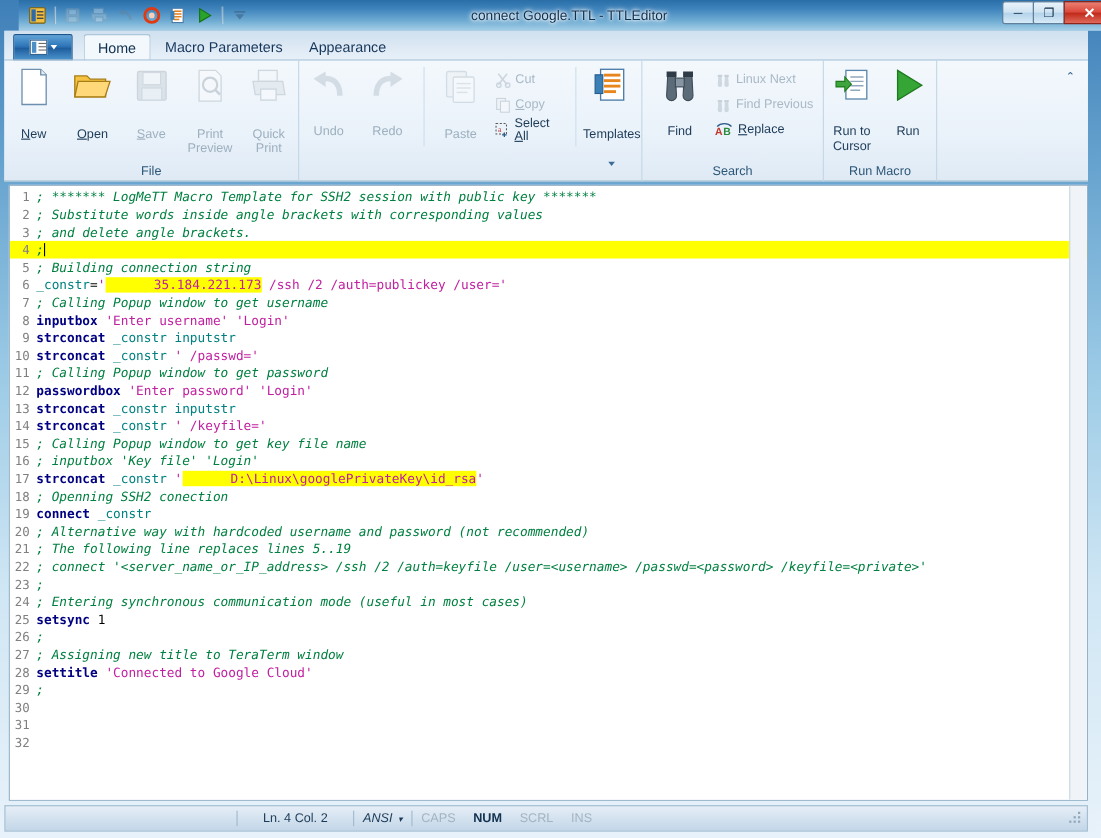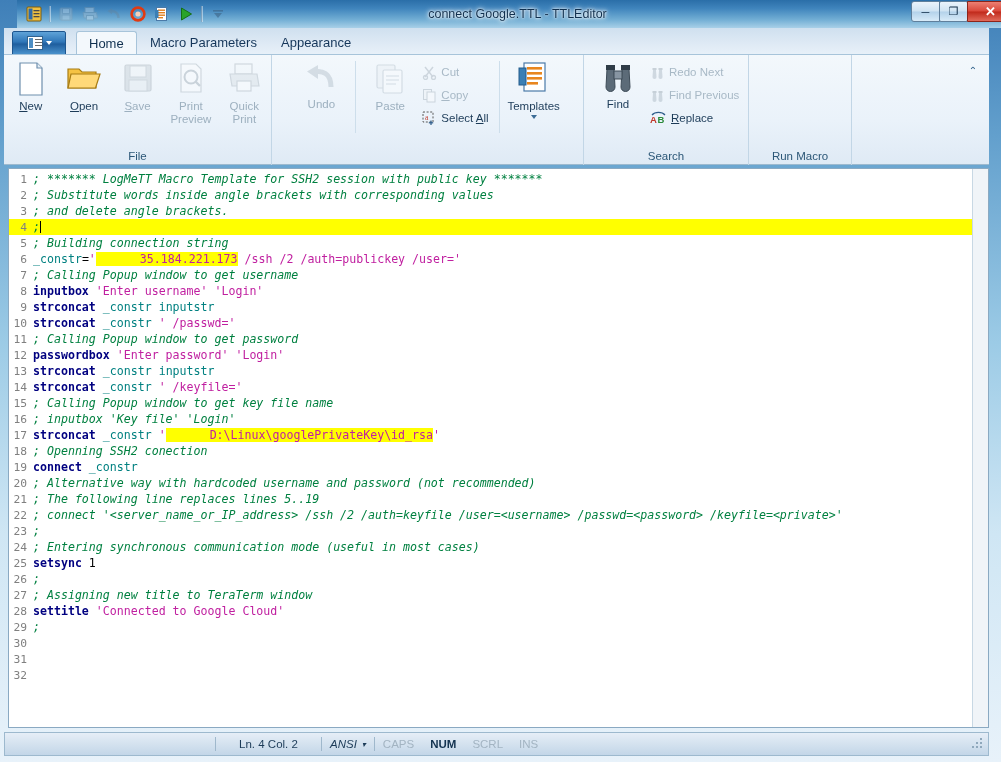--- a/index.html
+++ b/index.html
@@ -135,21 +135,21 @@
     display: flex; align-items: flex-start; justify-content: center;
   }
   .group-label {
     position: absolute; left: 0; bottom: 3px; width: 100%;
     text-align: center; font-size: 11.5px; color: #2c5777;
   }
   .bigbtn {
     width: 56px; min-height: 76px;
     display: flex; flex-direction: column; align-items: center;
     padding-top: 4px;
-    font-size: 11.5px; color: #1c3b58; text-align: center; line-height: 13px;
+    font-size: 11.5px; color: #1c3b58; text-align: center; line-height: 13px; gap: 16px;
   }
   .bigbtn .lbl { margin-top: 3px; }
   .bigbtn.disabled { color: #9db0bf; }
   .smallcol {
     display: flex; flex-direction: column; 
     padding-top: 5px; gap: 3px;
   }
   .smallbtn {
     display: flex; align-items: center; gap: 4px;
     font-size: 11.5px; color: #1c3b58;
@@ -368,20 +368,27 @@
         <div class="group-items">
 
           <div class="bigbtn disabled">
             <svg width="34" height="34" viewBox="0 0 34 34" opacity="0.3">
               <path d="M27 26 C27 12 18 9 10 11" stroke="#93a3b0" stroke-width="5" fill="none"></path>
               <path d="M3 10.5 L14 4 L14 18 Z" fill="#93a3b0"></path>
             </svg>
             <span class="lbl">Undo</span>
           </div>
 
+          <div class="bigbtn disabled">
+            <svg width="34" height="34" viewBox="0 0 34 34" opacity="0.3">
+              <path d="M7 26 C7 12 16 9 24 11" stroke="#93a3b0" stroke-width="5" fill="none"></path>
+              <path d="M31 10.5 L20 4 L20 18 Z" fill="#93a3b0"></path>
+            </svg>
+            <span class="lbl">Redo</span>
+          </div>
 
           <div class="sep-v"></div>
 
           <div class="bigbtn disabled">
             <svg width="34" height="36" viewBox="0 0 34 36" opacity="0.3">
               <rect x="4" y="4" width="18" height="23" rx="1.5" fill="#e6ecf1" stroke="#93a3b0" stroke-width="1.2"></rect>
               <rect x="10" y="9" width="19" height="23" rx="1.5" fill="#ffffff" stroke="#93a3b0" stroke-width="1.2"></rect>
               <line x1="13" y1="15" x2="26" y2="15" stroke="#aab8c2" stroke-width="1.3"></line>
               <line x1="13" y1="19" x2="26" y2="19" stroke="#aab8c2" stroke-width="1.3"></line>
               <line x1="13" y1="23" x2="23" y2="23" stroke="#aab8c2" stroke-width="1.3"></line>
@@ -450,21 +457,21 @@
           </div>
 
           <div class="smallcol">
             <div class="smallbtn disabled">
               <svg class="icon" width="15" height="15" viewBox="0 0 15 15" opacity="0.35">
                 <path d="M3 5 L6 5 L6.5 12 A2 2 0 0 1 2.5 12 Z" fill="#93a3b0"></path>
                 <path d="M9 5 L12 5 L12.5 12 A2 2 0 0 1 8.5 12 Z" fill="#93a3b0"></path>
                 <rect x="2.5" y="3" width="4" height="2" fill="#7e8d99"></rect>
                 <rect x="8.5" y="3" width="4" height="2" fill="#7e8d99"></rect>
               </svg>
-              <span>Redo Next</span>
+              <span>Linux Next</span>
             </div>
             <div class="smallbtn disabled">
               <svg class="icon" width="15" height="15" viewBox="0 0 15 15" opacity="0.35">
                 <path d="M3 5 L6 5 L6.5 12 A2 2 0 0 1 2.5 12 Z" fill="#93a3b0"></path>
                 <path d="M9 5 L12 5 L12.5 12 A2 2 0 0 1 8.5 12 Z" fill="#93a3b0"></path>
                 <rect x="2.5" y="3" width="4" height="2" fill="#7e8d99"></rect>
                 <rect x="8.5" y="3" width="4" height="2" fill="#7e8d99"></rect>
               </svg>
               <span>Find Previous</span>
             </div>
@@ -476,20 +483,42 @@
               </svg>
               <span><u>R</u>eplace</span>
             </div>
           </div>
 
         </div>
         <div class="group-label">Search</div>
       </div>
 
       <div class="group" style="left:745px; width:103px;">
+        <div class="group-items">
+
+          <div class="bigbtn">
+            <svg width="34" height="34" viewBox="0 0 34 34">
+              <rect x="11" y="3" width="19" height="26" fill="#ffffff" stroke="#5a86ad" stroke-width="1.2"></rect>
+              <line x1="15" y1="9" x2="27" y2="9" stroke="#8fa8bd" stroke-width="1.3"></line>
+              <line x1="15" y1="13" x2="27" y2="13" stroke="#8fa8bd" stroke-width="1.3"></line>
+              <line x1="15" y1="17" x2="27" y2="17" stroke="#8fa8bd" stroke-width="1.3"></line>
+              <line x1="15" y1="21" x2="24" y2="21" stroke="#8fa8bd" stroke-width="1.3"></line>
+              <path d="M2 13 L10 13 L10 9 L16 15.5 L10 22 L10 18 L2 18 Z" fill="#3fa63f" stroke="#1d7a1d"></path>
+            </svg>
+            <span class="lbl">Run to<br>Cursor</span>
+          </div>
+
+          <div class="bigbtn">
+            <svg width="34" height="34" viewBox="0 0 34 34">
+              <path d="M7 3 L29 16.5 L7 30 Z" fill="#35a635" stroke="#1d7a1d" stroke-width="1.2"></path>
+            </svg>
+            <span class="lbl">Run</span>
+          </div>
+
+        </div>
         <div class="group-label">Run Macro</div>
       </div>
 
     </div>
   </div>
 
   <div id="editor-outer">
     <div id="editor-scroll">
       <div id="code"><div class="cline"><span class="gutter">1</span><span class="ctext"><span class="cm">; ******* LogMeTT Macro Template for SSH2 session with public key *******</span></span></div><div class="cline"><span class="gutter">2</span><span class="ctext"><span class="cm">; Substitute words inside angle brackets with corresponding values</span></span></div><div class="cline"><span class="gutter">3</span><span class="ctext"><span class="cm">; and delete angle brackets.</span></span></div><div class="cline hl"><span class="gutter">4</span><span class="ctext"><span class="cm">;</span><span style="display: inline-block; width: 1px; height: 12px; background: rgb(0, 0, 0); vertical-align: -2px; margin-left: 0px;"></span></span></div><div class="cline"><span class="gutter">5</span><span class="ctext"><span class="cm">; Building connection string</span></span></div><div class="cline"><span class="gutter">6</span><span class="ctext"><span class="var">_constr</span><span class="pl">=</span><span class="str">'</span><span class="str mark">35.184.221.173</span><span class="str"> /ssh /2 /auth=publickey /user='</span></span></div><div class="cline"><span class="gutter">7</span><span class="ctext"><span class="cm">; Calling Popup window to get username</span></span></div><div class="cline"><span class="gutter">8</span><span class="ctext"><span class="kw">inputbox</span><span class="str"> 'Enter username' 'Login'</span></span></div><div class="cline"><span class="gutter">9</span><span class="ctext"><span class="kw">strconcat</span><span class="var"> _constr inputstr</span></span></div><div class="cline"><span class="gutter">10</span><span class="ctext"><span class="kw">strconcat</span><span class="var"> _constr</span><span class="str"> ' /passwd='</span></span></div><div class="cline"><span class="gutter">11</span><span class="ctext"><span class="cm">; Calling Popup window to get password</span></span></div><div class="cline"><span class="gutter">12</span><span class="ctext"><span class="kw">passwordbox</span><span class="str"> 'Enter password' 'Login'</span></span></div><div class="cline"><span class="gutter">13</span><span class="ctext"><span class="kw">strconcat</span><span class="var"> _constr inputstr</span></span></div><div class="cline"><span class="gutter">14</span><span class="ctext"><span class="kw">strconcat</span><span class="var"> _constr</span><span class="str"> ' /keyfile='</span></span></div><div class="cline"><span class="gutter">15</span><span class="ctext"><span class="cm">; Calling Popup window to get key file name</span></span></div><div class="cline"><span class="gutter">16</span><span class="ctext"><span class="cm">; inputbox 'Key file' 'Login'</span></span></div><div class="cline"><span class="gutter">17</span><span class="ctext"><span class="kw">strconcat</span><span class="var"> _constr</span><span class="str"> '</span><span class="str mark">D:\Linux\googlePrivateKey\id_rsa</span><span class="str">'</span></span></div><div class="cline"><span class="gutter">18</span><span class="ctext"><span class="cm">; Openning SSH2 conection</span></span></div><div class="cline"><span class="gutter">19</span><span class="ctext"><span class="kw">connect</span><span class="var"> _constr</span></span></div><div class="cline"><span class="gutter">20</span><span class="ctext"><span class="cm">; Alternative way with hardcoded username and password (not recommended)</span></span></div><div class="cline"><span class="gutter">21</span><span class="ctext"><span class="cm">; The following line replaces lines 5..19</span></span></div><div class="cline"><span class="gutter">22</span><span class="ctext"><span class="cm">; connect '&lt;server_name_or_IP_address&gt; /ssh /2 /auth=keyfile /user=&lt;username&gt; /passwd=&lt;password&gt; /keyfile=&lt;private&gt;'</span></span></div><div class="cline"><span class="gutter">23</span><span class="ctext"><span class="cm">;</span></span></div><div class="cline"><span class="gutter">24</span><span class="ctext"><span class="cm">; Entering synchronous communication mode (useful in most cases)</span></span></div><div class="cline"><span class="gutter">25</span><span class="ctext"><span class="kw">setsync</span><span class="pl"> 1</span></span></div><div class="cline"><span class="gutter">26</span><span class="ctext"><span class="cm">;</span></span></div><div class="cline"><span class="gutter">27</span><span class="ctext"><span class="cm">; Assigning new title to TeraTerm window</span></span></div><div class="cline"><span class="gutter">28</span><span class="ctext"><span class="kw">settitle</span><span class="str"> 'Connected to Google Cloud'</span></span></div><div class="cline"><span class="gutter">29</span><span class="ctext"><span class="cm">;</span></span></div><div class="cline"><span class="gutter">30</span><span class="ctext"></span></div><div class="cline"><span class="gutter">31</span><span class="ctext"></span></div><div class="cline"><span class="gutter">32</span><span class="ctext"></span></div></div>
     </div>

